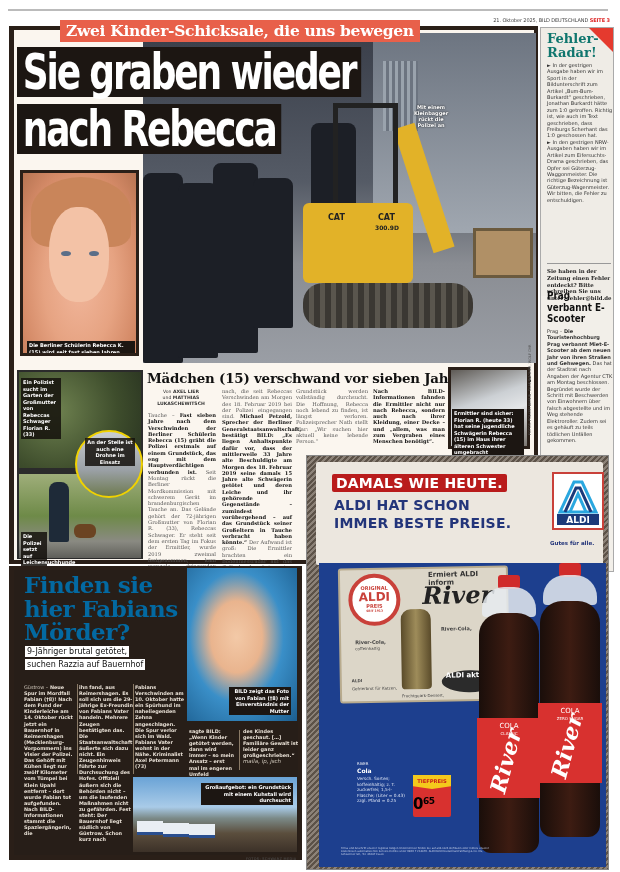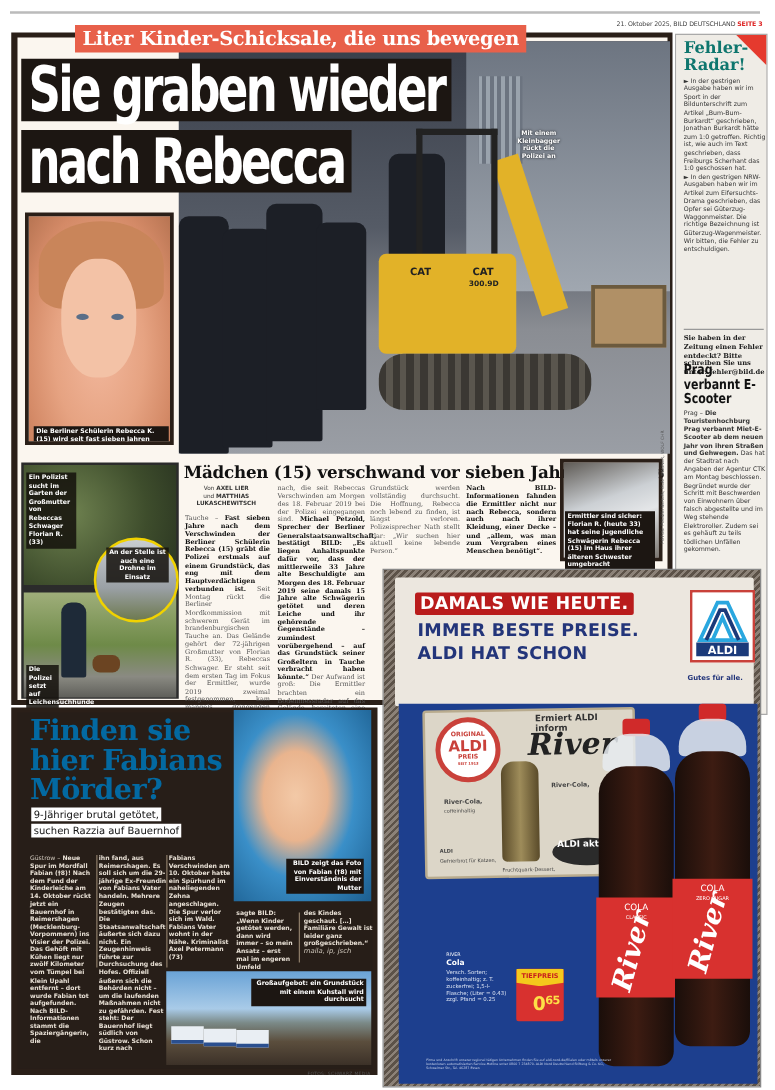--- a/index.html
+++ b/index.html
@@ -96,21 +96,21 @@
 .cap{position:absolute;width:22px;height:14px;background:#d02a2a;border-radius:3px}
 .neck{position:absolute;width:54px;height:30px;background:rgba(230,235,240,.85);border-radius:22px 22px 4px 4px}
 .label{position:absolute;width:64px;height:80px;background:#d8312f}
 .rivlabel{position:absolute;font:italic bold 22px "DejaVu Serif",serif;color:#fff;transform:rotate(-75deg)}
 .colatxt{position:absolute;font:7px "DejaVu Sans",sans-serif;color:#fff;text-align:center}
 .prodname{position:absolute;left:38px;top:305px;font:3.8px "DejaVu Sans",sans-serif;color:#fff}
 .prodtitle{position:absolute;left:38px;top:311px;font:bold 6px "DejaVu Sans",sans-serif;color:#fff}
 .proddesc{position:absolute;left:38px;top:320px;font:4.3px "DejaVu Sans",sans-serif;line-height:5.6px;color:#dbe3f3}
 .pricebox{position:absolute;left:94px;top:318px;width:38px;height:42px;background:#d8312f;border-radius:2px}
 .tief{position:absolute;left:0;top:0;width:38px;height:14px;background:#f4c91c;color:#c8201d;font:bold 5.2px "DejaVu Sans",sans-serif;text-align:center;line-height:12px;clip-path:polygon(0 0,100% 0,100% 80%,50% 100%,0 80%)}
-.price{position:absolute;left:0;top:16px;width:48px;text-align:center;color:#fde047;font:bold 15px "DejaVu Sans",sans-serif;line-height:20px;letter-spacing:-.5px}
+.price{position:absolute;left:0;top:16px;width:48px;text-align:left;color:#000000;font:bold 15px "DejaVu Sans",sans-serif;line-height:20px;letter-spacing:-.5px}
 .price sup{font-size:9px;vertical-align:5px}
 .legal{position:absolute;left:22px;top:384px;width:150px;font:2.6px "DejaVu Sans",sans-serif;color:#c7d1e8;line-height:3.2px}
 </style>
 </head>
 <body>
 
 <div class="abs topline"></div>
 <div class="abs dateline"><span>21. Oktober 2025, BILD DEUTSCHLAND</span> <b>SEITE 3</b></div>
 
 <div class="abs frame1"></div>
@@ -128,21 +128,21 @@
   <div class="cab"></div>
   <div class="digger"></div>
   <div class="catlogo" style="left:185px;top:180px">CAT</div>
   <div class="catlogo" style="left:235px;top:180px">CAT</div>
   <div class="catlogo" style="left:232px;top:191px;font-size:6px">300.9D</div>
   <div class="diggerTrack"></div>
   <div class="bucket"></div>
 </div>
 <div class="abs bagger-cap" style="width:42px">Mit einem Kleinbagger rückt die Polizei an</div>
 
-<div class="abs kicker">Liter Kinder-Schicksale, die uns bewegen</div>
+<div class="abs kicker">Zwei Kinder-Schicksale, die uns bewegen</div>
 
 <div class="abs headline">Sie graben wieder</div>
 <div class="abs headline hl2">nach Rebecca</div>
 
 <div class="abs girl">
   <div class="hair"></div>
   <div class="face"></div>
   <div class="eye" style="left:38px;top:78px"></div>
   <div class="eye" style="left:66px;top:78px"></div>
   <div class="caption" style="left:4px;top:168px;width:108px">Die Berliner Schülerin Rebecca K. (15) wird seit fast sieben Jahren vermisst</div>
@@ -223,22 +223,22 @@
   <div class="van" style="left:30px;top:46px"></div>
   <div class="van" style="left:56px;top:47px"></div>
   <div class="caption cap-hof" style="width:92px">Großaufgebot: ein Grundstück mit einem Kuhstall wird durchsucht</div>
 </div>
 <div class="abs fotoc">FOTOS: SCHWARZ MEDIA</div>
 
 <div class="abs adframe">
   <div class="adpaper">
     <div class="damals">DAMALS WIE HEUTE.</div>
     <div class="aldihat">
+      <div>ALDI HAT SCHON</div>
       <div>IMMER BESTE PREISE.</div>
-      <div>ALDI HAT SCHON</div>
     </div>
     <div class="aldilogo">
       <svg width="48" height="54" viewBox="0 0 48 54">
         <rect x="0" y="0" width="48" height="54" fill="#fff"></rect>
         <path d="M6 38 L20 8 L28 8 L42 38 Z" fill="none" stroke="#2aa7df" stroke-width="3"></path>
         <path d="M11 38 L22 14 L26 14 L37 38" fill="none" stroke="#1b3a7a" stroke-width="3"></path>
         <path d="M16 38 L24 20 L32 38" fill="none" stroke="#2aa7df" stroke-width="3"></path>
         <rect x="3" y="40" width="42" height="11" fill="#1b3a7a"></rect>
         <text x="24" y="49" text-anchor="middle" font-family="DejaVu Sans, sans-serif" font-weight="bold" font-size="9" fill="#fff">ALDI</text>
       </svg>

